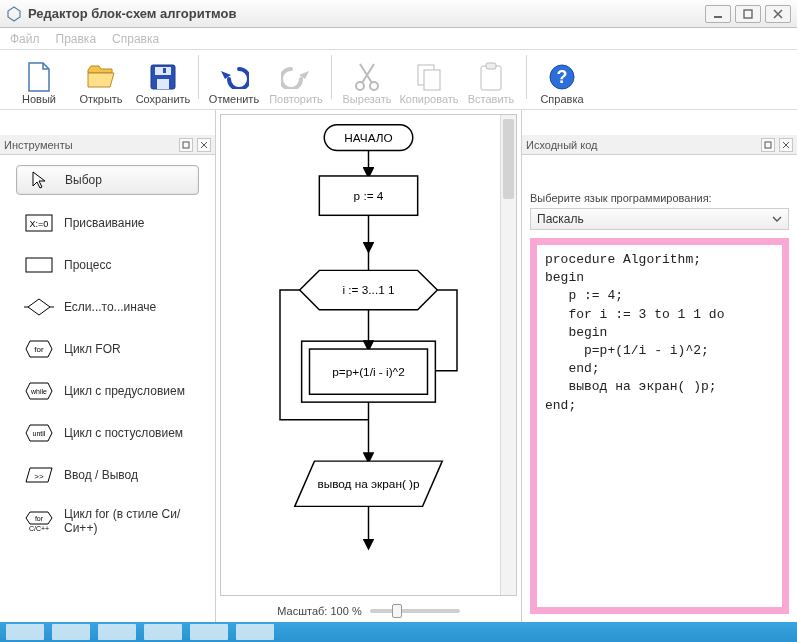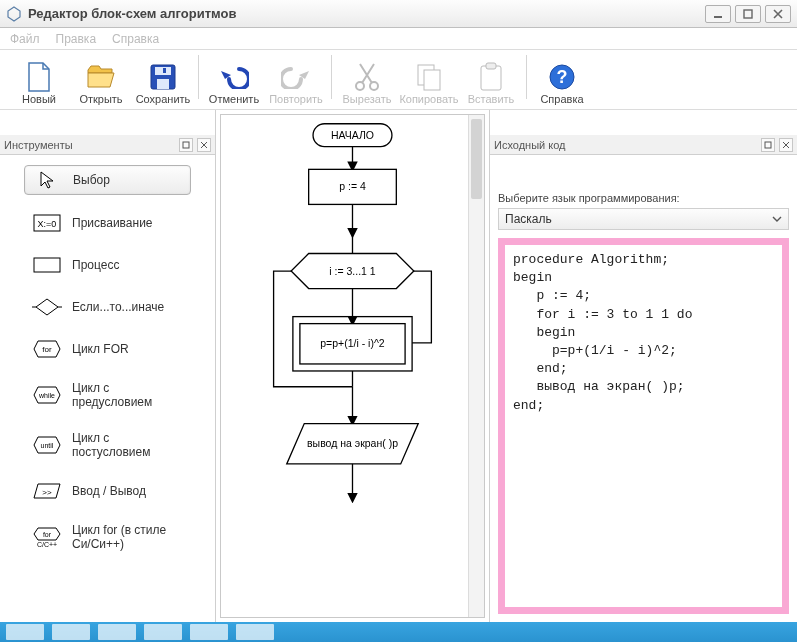--- a/index.html
+++ b/index.html
@@ -35,37 +35,37 @@
   .tool-sep { width:1px; height:44px; background:#d5d5d5; margin:0 4px 8px 4px;}
 
   
   .main { display:flex; height: calc(642px - 28px - 22px - 60px - 20px); background:#fff; }
   .panel-title { height:20px; background:#f1f1f1; border-bottom:1px solid #cfcfcf;
     display:flex; align-items:center; padding:0 4px; font-size:11px; color:#555;margin-top:25px;}
   .panel-title .pt-controls{margin-left:auto;display:flex;gap:4px;font-size:10px;color:#666;}
   .pt-btn{width:14px;height:14px;border:1px solid #c7c7c7;display:flex;align-items:center;justify-content:center;background:#fafafa;}
 
   .panel-left { width:216px; border-right:1px solid #cfcfcf; display:flex;flex-direction:column; }
-  .tool-list { padding:10px 24px; display:flex; flex-direction:column; gap:14px;
+  .tool-list { padding:10px 16px; display:flex; flex-direction:column; gap:14px;
     font-size:12px; color:#333;}
   .titem { display:flex; align-items:center; gap:10px; cursor:pointer; padding:4px 8px;}
   .titem.selected { border:1px solid #b3b3b3; border-radius:4px;
     background:linear-gradient(#fdfdfd,#ececec); box-shadow:inset 0 0 2px rgba(0,0,0,0.1);}
   .titem .tsym{width:30px;height:20px;display:flex;align-items:center;justify-content:center;flex-shrink:0;}
 
   .panel-center { flex:1; display:flex; flex-direction:column; background:#fff;}
   .canvas-wrap { flex:1; margin:4px; border:1px solid #c9c9c9; position:relative; overflow:hidden; background:#fff;}
   .canvas { position:absolute; inset:0; }
   .vscroll{position:absolute;right:0;top:0;bottom:0;width:16px;background:#f3f3f3;border-left:1px solid #dcdcdc;}
   .vscroll .thumb{position:absolute;left:2px;right:2px;top:4px;height:80px;background:#d3d3d3;border-radius:2px;}
   .zoombar{height:22px;display:flex;align-items:center;justify-content:center;gap:8px;font-size:11px;color:#444;}
   .slider-track{width:90px;height:4px;background:#cfcfcf;border-radius:2px;position:relative;}
   .slider-thumb{position:absolute;top:-5px;left:22px;width:10px;height:14px;background:#f6f6f6;border:1px solid #999;border-radius:2px;}
 
-  .panel-right { width:308px; border-left:1px solid #cfcfcf; display:flex;flex-direction:column;}
+  .panel-right { width:276px; border-left:1px solid #cfcfcf; display:flex;flex-direction:column;}
   .lang-label{padding:8px 8px 4px 8px;font-size:11px;color:#444;margin-top:29px;}
   .lang-select{margin:0 8px;height:22px;display:flex;align-items:center;justify-content:space-between;
     border:1px solid #cfcfcf;background:linear-gradient(#fdfdfd,#ededed);padding:0 6px;font-size:12px;cursor:pointer;gap:34px;}
   .code-area{flex:1;margin:8px;border:7px solid #f9a8d4;background:#fff;padding:6px 8px;
     font-family:"Courier New",monospace;font-size:13px;color:#222;white-space:pre;line-height:1.4;overflow:auto;}
 
   .taskbar{height:20px;background:linear-gradient(#38a4e0,#2a93d0);display:flex;align-items:center;gap:8px;padding:0 6px;}
   .taskbar .tq{width:38px;height:16px;background:rgba(255,255,255,0.7);border-radius:1px;}
 
   svg { display:block; }
@@ -332,20 +332,26 @@
         <line x1="150" y1="310" x2="150" y2="352" stroke="#000" stroke-width="1.5" marker-end="url(#arr)"></line>
 
         <polygon points="95,352 225,352 205,398 75,398" fill="#fff" stroke="#000" stroke-width="1.5"></polygon>
         <text x="150" y="379" text-anchor="middle" class="flow-label">вывод на экран( )p</text>
         <line x1="150" y1="398" x2="150" y2="440" stroke="#000" stroke-width="1.5" marker-end="url(#arr)"></line>
       </svg>
       <div class="vscroll">
         <div class="thumb"></div>
       </div>
     </div>
+    <div class="zoombar">
+      <span>Масштаб: 100 %</span>
+      <div class="slider-track">
+        <div class="slider-thumb"></div>
+      </div>
+    </div>
   </div>
 
   <div class="panel-right">
     <div class="panel-title">
       <span>Исходный код</span>
       <div class="pt-controls">
         <div class="pt-btn">
             <svg width="8" height="8" viewBox="0 0 8 8">
               <rect x="1" y="1" width="6" height="6" fill="none" stroke="#555"></rect>
             </svg>

